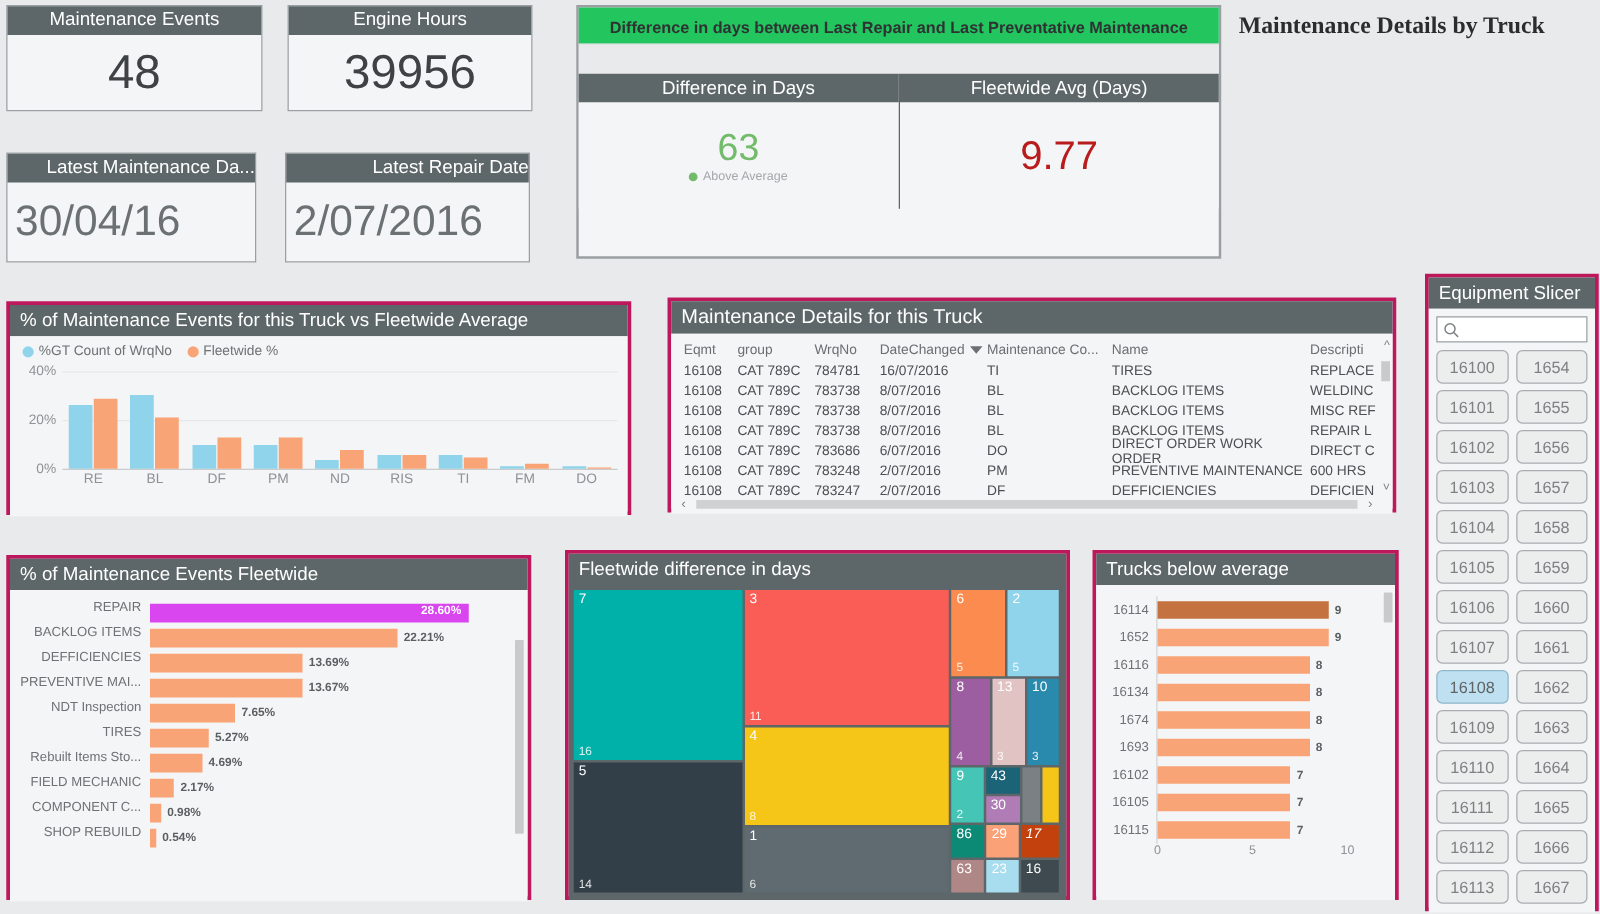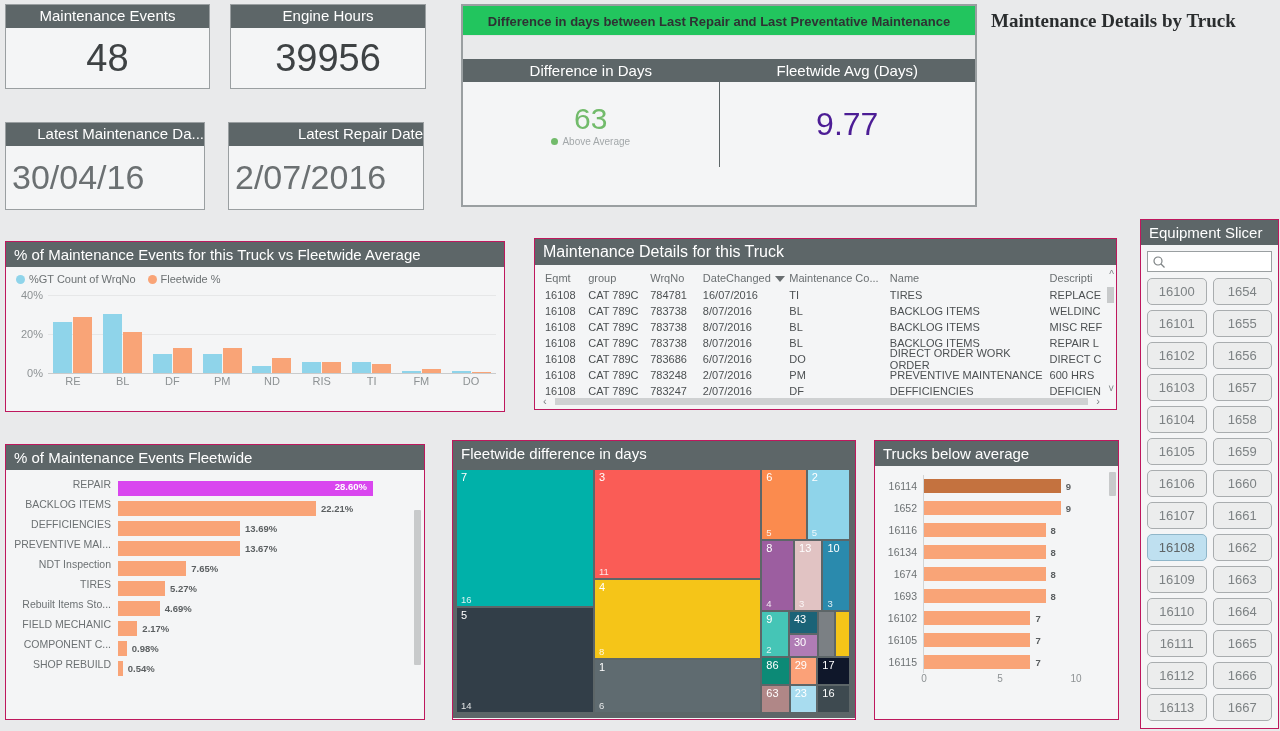--- a/index.html
+++ b/index.html
@@ -5,21 +5,21 @@
   * { box-sizing: border-box; margin: 0; padding: 0; }
   html, body {
     width: 1280px; height: 731px;
     background: #e9eaeb;
     font-family: "Liberation Sans", sans-serif;
     overflow: hidden;
   }
   .page { position: relative; width: 1280px; height: 731px; }
 
   
-  .card { position: absolute; background: #f4f5f6; border: 1px solid #be185d; }
+  .card { position: absolute; background: #f4f5f6; border: 3px solid #be185d; }
   .card-hd {
     background: #5d6668; color: #ffffff;
     font-size: 14px; padding: 4px 8px;
     white-space: nowrap; overflow: hidden;
   }
   .card-body { position: relative; background: #f4f5f6; width: 100%; }
 
   
   .kpi { position: absolute; border: 1px solid #9a9fa1; background: #f4f5f6; }
   .kpi .kpi-hd {
@@ -49,21 +49,21 @@
     background: #5d6668; color: #fff; text-align: center;
     font-size: 15px; line-height: 23px; height: 23px;
   }
   .diff-col .db {
     height: 85px; display: flex; flex-direction: column;
     align-items: center; justify-content: center; background: #f4f5f6;
   }
   #diff-days-val { font-size: 30px; color: #72bb6b; font-weight: 400; line-height: 32px; }
   #diff-days-note { font-size: 10px; color: #a3a8aa; display: flex; align-items: center; gap: 4px; margin-top: 1px; }
   #diff-days-note .dot { width: 7px; height: 7px; border-radius: 50%; background: #72bb6b; display: inline-block; }
-  #diff-avg-val { font-size: 32px; color: #4c1d95; font-weight: 300; }
+  #diff-avg-val { font-size: 32px; color: #b91c1c; font-weight: 300; }
 
   
   #dash-title {
     position: absolute; font-family: "Liberation Serif", serif;
     font-weight: bold; font-size: 19px; color: #2a2d2e;
   }
 
   
   #colchart-legend { display: flex; gap: 12px; padding: 6px 0 0 10px; font-size: 11px; color: #6c7173; }
   #colchart-legend .lg { display: flex; align-items: center; gap: 4px; }
@@ -489,21 +489,21 @@
             <div class="tl">30</div>
           </div>
           <div class="tile" style="left: 92%; top: 58%; width: calc(4.2% - 2px); height: calc(19% - 2px); background: rgb(123, 128, 132);"></div>
           <div class="tile" style="left: 96.2%; top: 58%; width: calc(3.8% - 2px); height: calc(19% - 2px); background: rgb(245, 197, 24);"></div>
           <div class="tile" style="left: 77.5%; top: 77%; width: calc(7.2% - 2px); height: calc(11.5% - 2px); background: rgb(12, 138, 118);">
             <div class="tl">86</div>
           </div>
           <div class="tile" style="left: 84.7%; top: 77%; width: calc(7% - 2px); height: calc(11.5% - 2px); background: rgb(251, 161, 120);">
             <div class="tl">29</div>
           </div>
-          <div class="tile" style="left: 91.7%; top: 77%; width: calc(8.3% - 2px); height: calc(11.5% - 2px); background: #0f172a;">
+          <div class="tile" style="left: 91.7%; top: 77%; width: calc(8.3% - 2px); height: calc(11.5% - 2px); background: #c2410c; font-style: italic;">
             <div class="tl">17</div>
           </div>
           <div class="tile" style="left: 77.5%; top: 88.5%; width: calc(7.2% - 2px); height: calc(11.5% - 2px); background: rgb(176, 135, 135);">
             <div class="tl">63</div>
           </div>
           <div class="tile" style="left: 84.7%; top: 88.5%; width: calc(7% - 2px); height: calc(11.5% - 2px); background: rgb(168, 220, 239);">
             <div class="tl">23</div>
           </div>
           <div class="tile" style="left: 91.7%; top: 88.5%; width: calc(8.3% - 2px); height: calc(11.5% - 2px); background: rgb(62, 74, 80);">
             <div class="tl">16</div>

